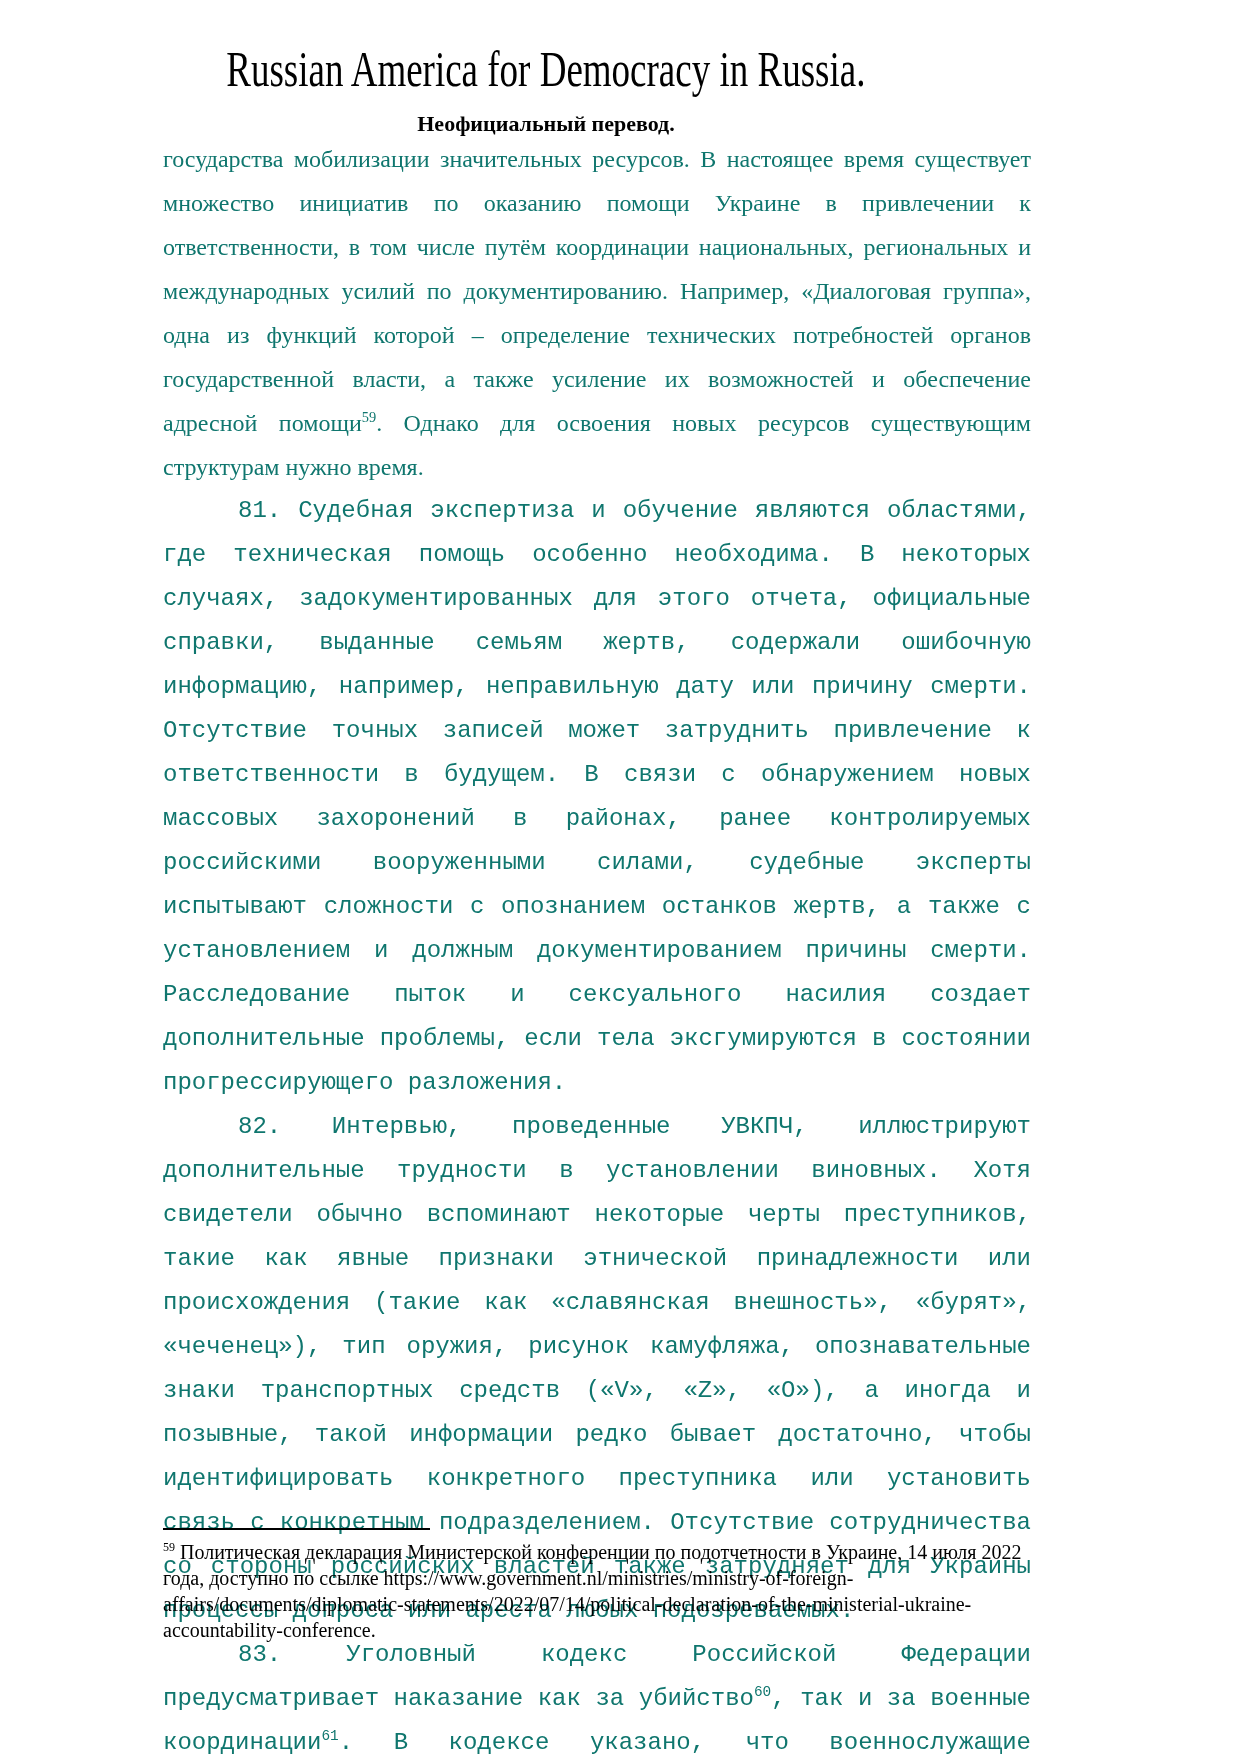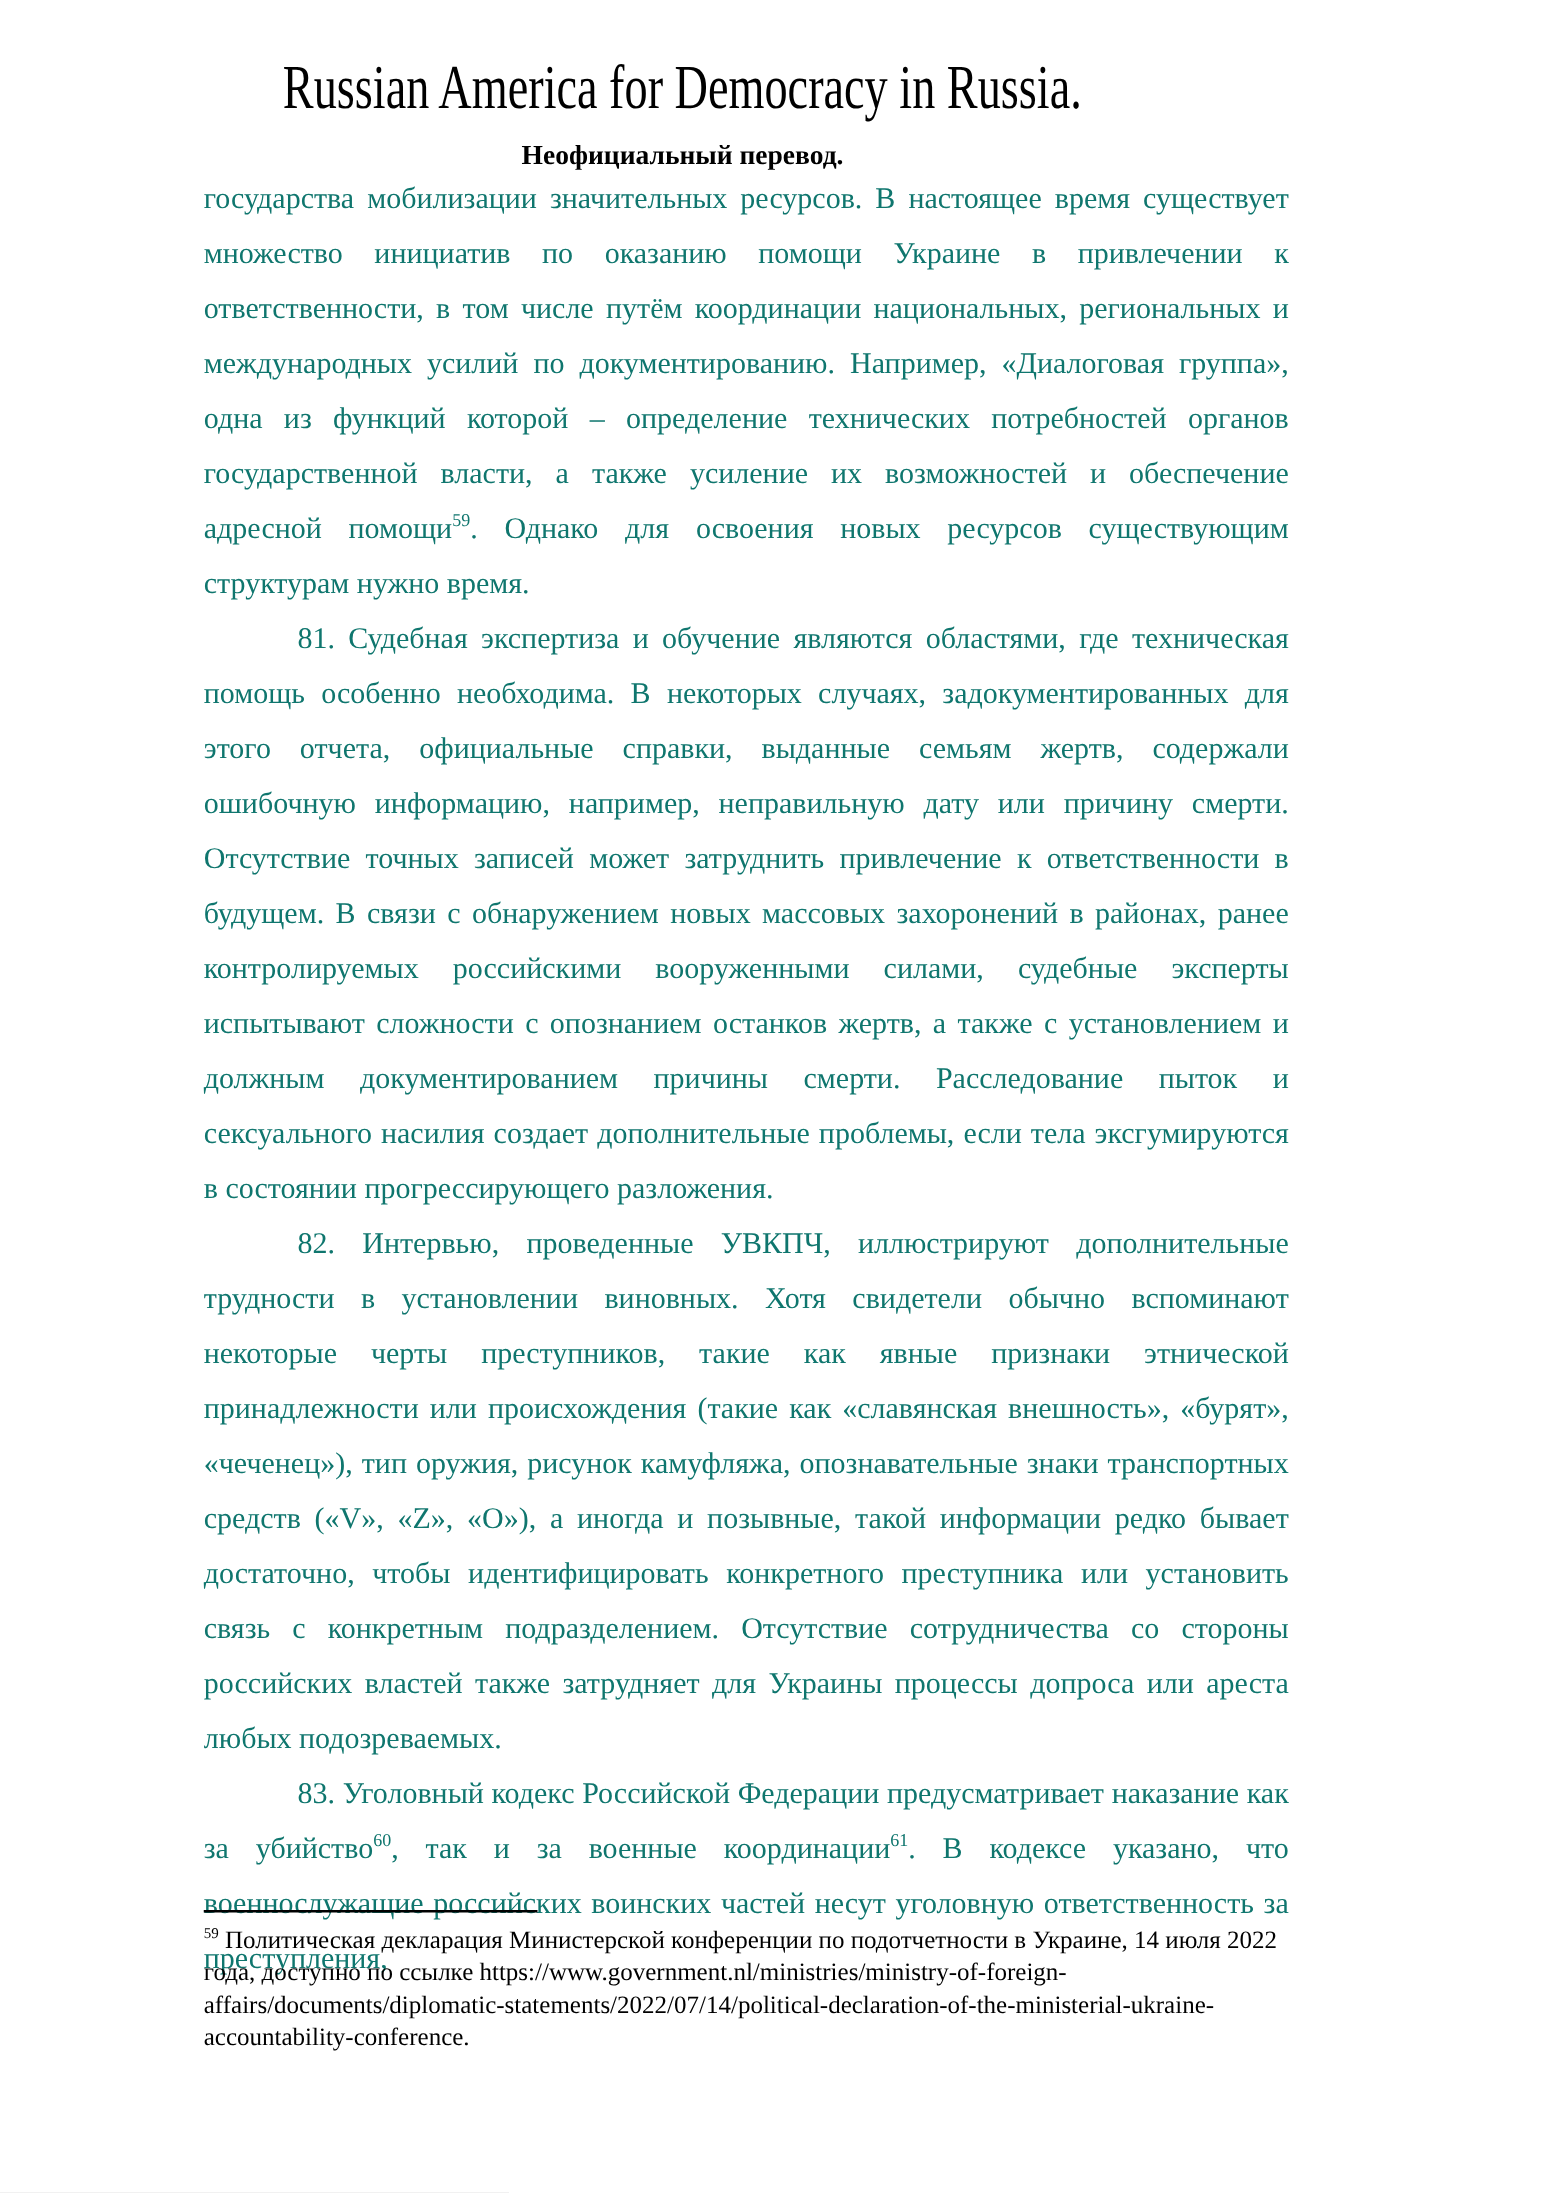--- a/index.html
+++ b/index.html
@@ -26,21 +26,21 @@
   .subtitle { font-size: 22px; line-height: 26px; font-weight: bold; margin-top: 15px; }
 
   .content { position: absolute; top: 137px; left: 163px; width: 868px; }
   .para {
     margin: 0;
     font-size: 24px;
     line-height: 44px;
     text-align: justify;
     color: #0f766e;
   }
-  .para.indent { text-indent: 75px; }
+  .para.indent { text-indent: 75px; font-family: Liberation Mono, monospace; }
   .para sup, .footnote sup {
     font-size: 60%;
     line-height: 0;
     vertical-align: super;
   }
   .section-heading {
     margin: 44px 0 0 0;
     font-size: 26px;
     line-height: 44px;
     font-weight: bold;

